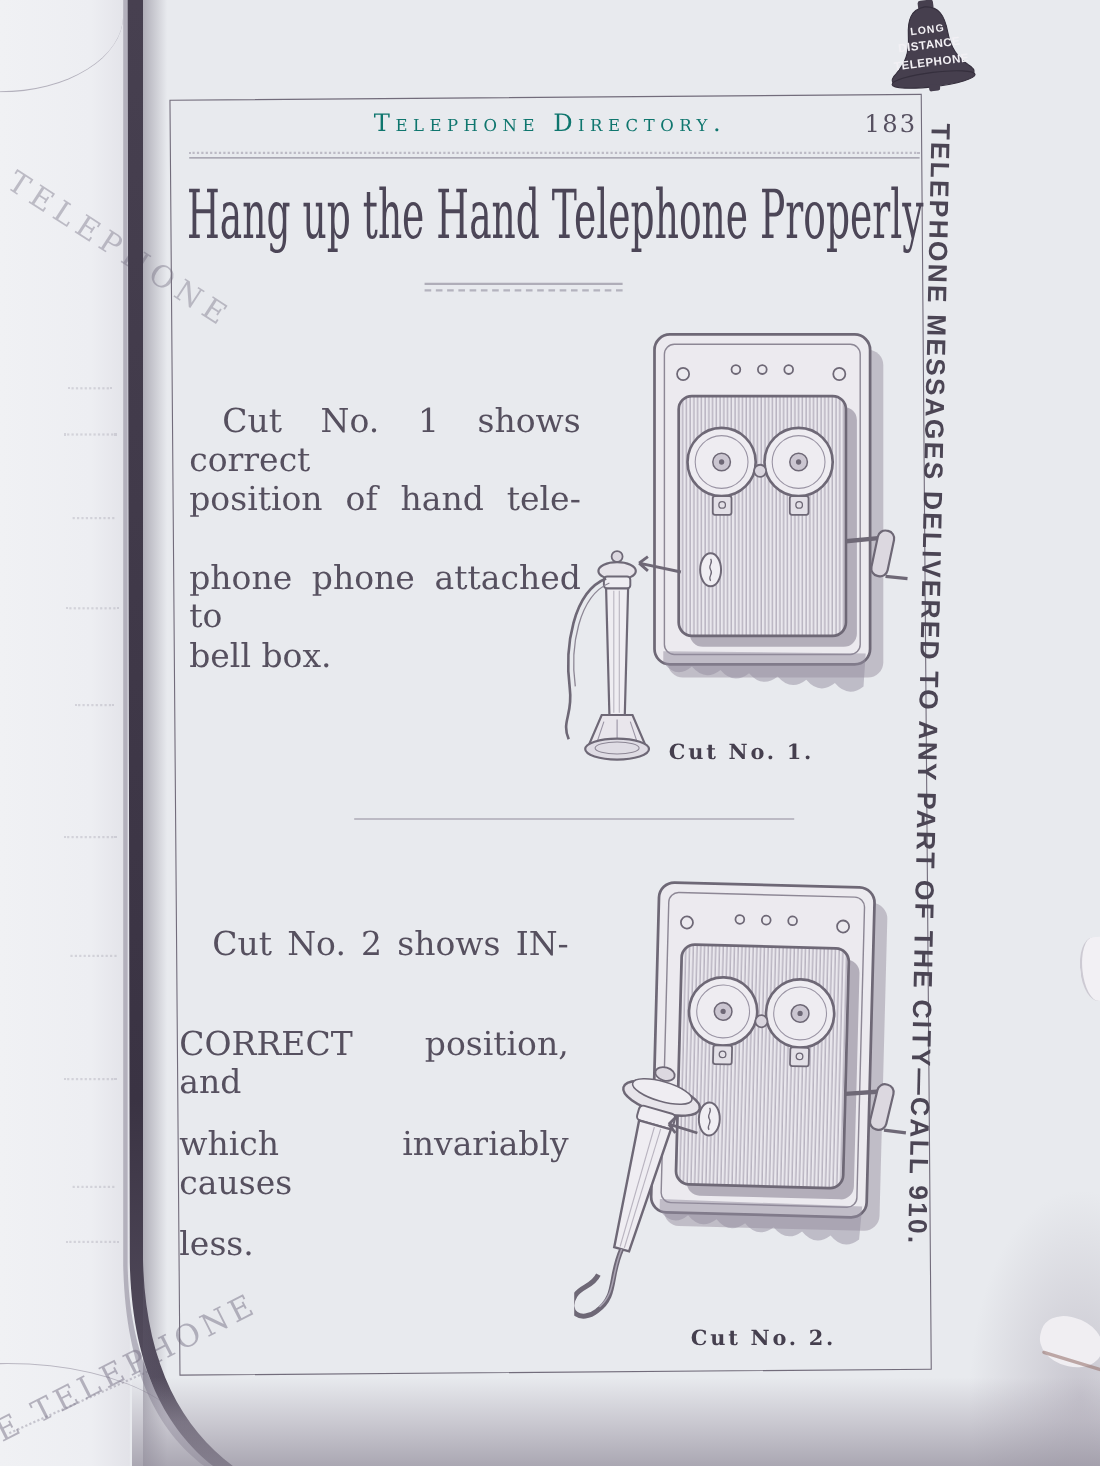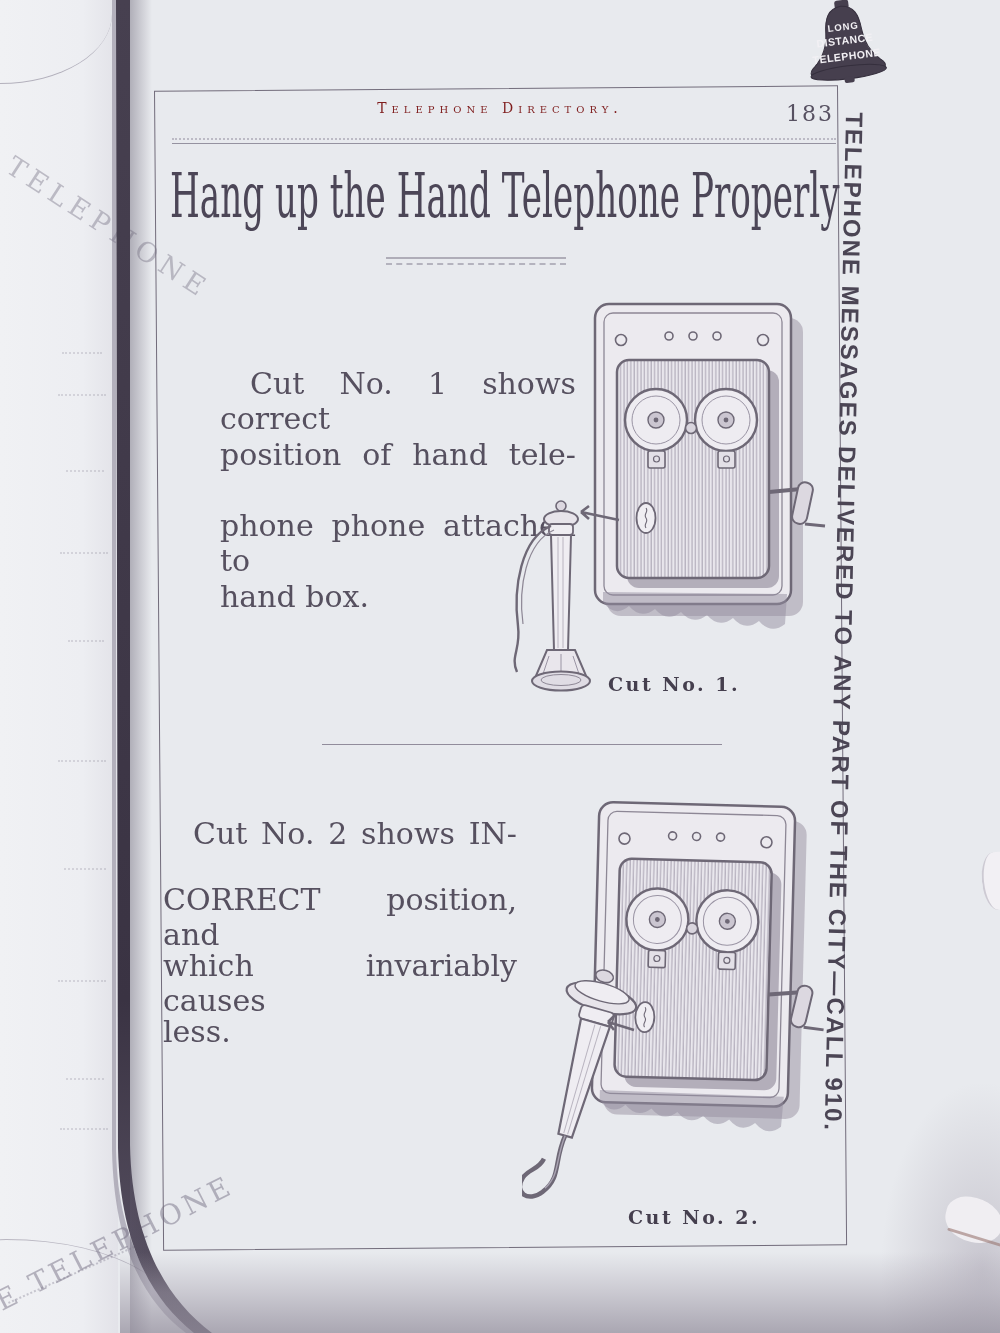--- a/index.html
+++ b/index.html
@@ -58,21 +58,21 @@
   
   .frame{
     position:absolute; left:154px; top:88px; width:684px; height:1160px;
     border:1.6px solid #726c7b; box-sizing:border-box;
     transform:rotate(-0.45deg); transform-origin:top center;
     background:transparent;
   }
   
   .running-title{
     position:absolute; left:250px; top:100px; width:500px; text-align:center;
-    font-variant:small-caps; letter-spacing:5px; font-size:14px; color:#7f1d1d;
+    font-variant:small-caps; letter-spacing:5px; font-size:22px; color:#0f766e;
   }
   .page-number{
     position:absolute; left:778px; top:101px; width:64px; text-align:center;
     font-size:22px; color:#575161; letter-spacing:2px;
   }
   .header-rule{position:absolute; left:172px; top:138px; width:664px;}
   .header-rule .hr-a{height:0;border-top:2px dotted rgba(122,116,134,.4); margin-bottom:3px;}
   .header-rule .hr-b{height:0;border-top:1.4px solid rgba(122,116,134,.75);}
   
   .main-title{
@@ -85,24 +85,24 @@
   .title-rule .tr-a{height:0;border-top:2px solid rgba(118,112,130,.5); margin-bottom:4px;}
   .title-rule .tr-b{height:0;border-top:2px dashed rgba(118,112,130,.45);}
   
   .para{position:absolute; color:#56505f;}
   .para .ln{
     text-align:justify; text-align-last:justify; -moz-text-align-last:justify;
     white-space:normal;
   }
   .para .ln.left{text-align-last:left;}
   .para .ln.indent{text-indent:30px;}
-  .para1{left:172px; top:366px; width:356px; font-size:30px;margin-left:48px;}
+  .para1{left:172px; top:366px; width:356px; font-size:30px;}
   .para1 .ln{height:71px;}
   .para2{left:163px; top:816px; width:354px; font-size:30px;}
-  .para2 .ln{height:66px;}
+  .para2 .ln{height:66px;margin-top:25px;}
   
   .caption{
     position:absolute; font-weight:bold; font-size:19px; letter-spacing:2.5px;
     color:#453f4e;
   }
   .cap1{left:608px; top:673px;}
   .cap2{left:628px; top:1206px;}
   
   .mid-rule{
     position:absolute; left:322px; top:744px; width:400px; height:0;
@@ -218,21 +218,21 @@
   <h1 class="main-title">Hang up the Hand Telephone Properly</h1>
   <div class="title-rule">
     <div class="tr-a"></div>
       <div class="tr-b"></div>
   </div>
 
   <div class="para para1">
     <div class="ln indent">Cut No. 1 shows correct</div>
     <div class="ln">position of hand tele-</div>
     <div class="ln">phone phone attached to</div>
-    <div class="ln left">hand box.</div>
+    <div class="ln left">bell box.</div>
   </div>
 
   <svg class="illo illo1" width="330" height="420" viewBox="0 0 330 420">
     <defs>
       <pattern id="hatch" width="3.4" height="8" patternUnits="userSpaceOnUse">
         <rect width="3.4" height="8" fill="#e9e7ed"></rect>
         <line x1="1" y1="0" x2="1" y2="8" stroke="#a9a3b2" stroke-width="1"></line>
       </pattern>
       <g id="bellbox">
         <rect x="18" y="22" width="196" height="298" rx="14" fill="#b3aeba" opacity="0.75"></rect>

